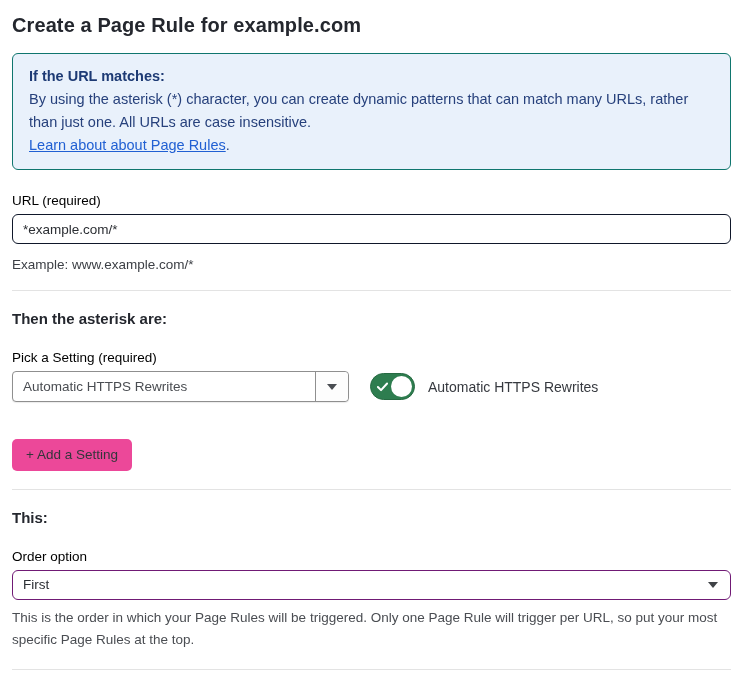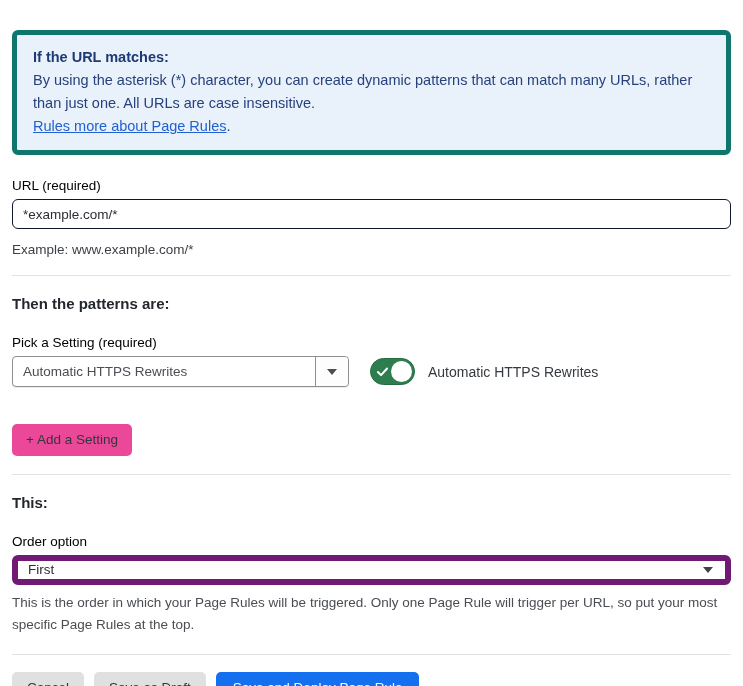--- a/index.html
+++ b/index.html
@@ -16,21 +16,21 @@
   h1.page-title {
     font-size: 20px;
     font-weight: 700;
     color: #24272e;
     letter-spacing: 0.1px;
   }
 
   .info-box {
     margin-top: 16px;
     background: #e9f1fb;
-    border: 5px solid #0f766e;
+    border: 1px solid #0f766e;
     border-radius: 6px;
     padding: 11px 16px 12px 16px;
     font-size: 14.5px;
     line-height: 23px;
     color: #27417c;
   }
   .info-box .info-heading {
     font-weight: 700;
     color: #1d3a74;
   }
@@ -179,21 +179,21 @@
   .btn-blue {
     background: #1570ef;
     color: #ffffff;
     padding: 9px 17px;
   }
 
   .order-select {
     margin-top: 6px;
     width: 719px;
     height: 30px;
-    border: 6px solid #701a75;
+    border: 1px solid #701a75;
     border-radius: 6px;
     background: #fff;
     display: flex;
     align-items: center;
     padding: 0 12px 0 10px;
     font-size: 13.5px;
     color: #2b2e33;
     cursor: pointer;
   }
   .order-select .sel-value { flex: 1; }
@@ -217,34 +217,35 @@
     display: flex;
     align-items: center;
   }
   .footer-actions .btn + .btn { margin-left: 10px; }
 </style>
 </head>
 <body>
 
 <div class="page">
 
+  <h1 class="page-title">Create a Page Rule for example.com</h1>
 
   <div class="info-box">
     <div class="info-heading">If the URL matches:</div>
     <div class="info-body">By using the asterisk (*) character, you can create dynamic patterns that can match many URLs, rather than just one. All URLs are case insensitive.</div>
-    <div><a class="info-link">Rules more about Page Rules</a><span>.</span></div>
+    <div><a class="info-link">Learn about about Page Rules</a><span>.</span></div>
   </div>
 
   <div class="field-label">URL (required)</div>
   <input class="text-input" type="text" value="*example.com/*" style="">
   <div class="hint-text">Example: www.example.com/*</div>
 
   <hr class="divider">
 
-  <div class="section-heading">Then the patterns are:</div>
+  <div class="section-heading">Then the asterisk are:</div>
 
   <div class="field-label">Pick a Setting (required)</div>
 
   <div class="picker-row">
     <div class="setting-dropdown">
       <div class="dd-value">Automatic HTTPS Rewrites</div>
       <div class="dd-arrow-btn">
         <span class="caret-down"></span>
       </div>
     </div>

